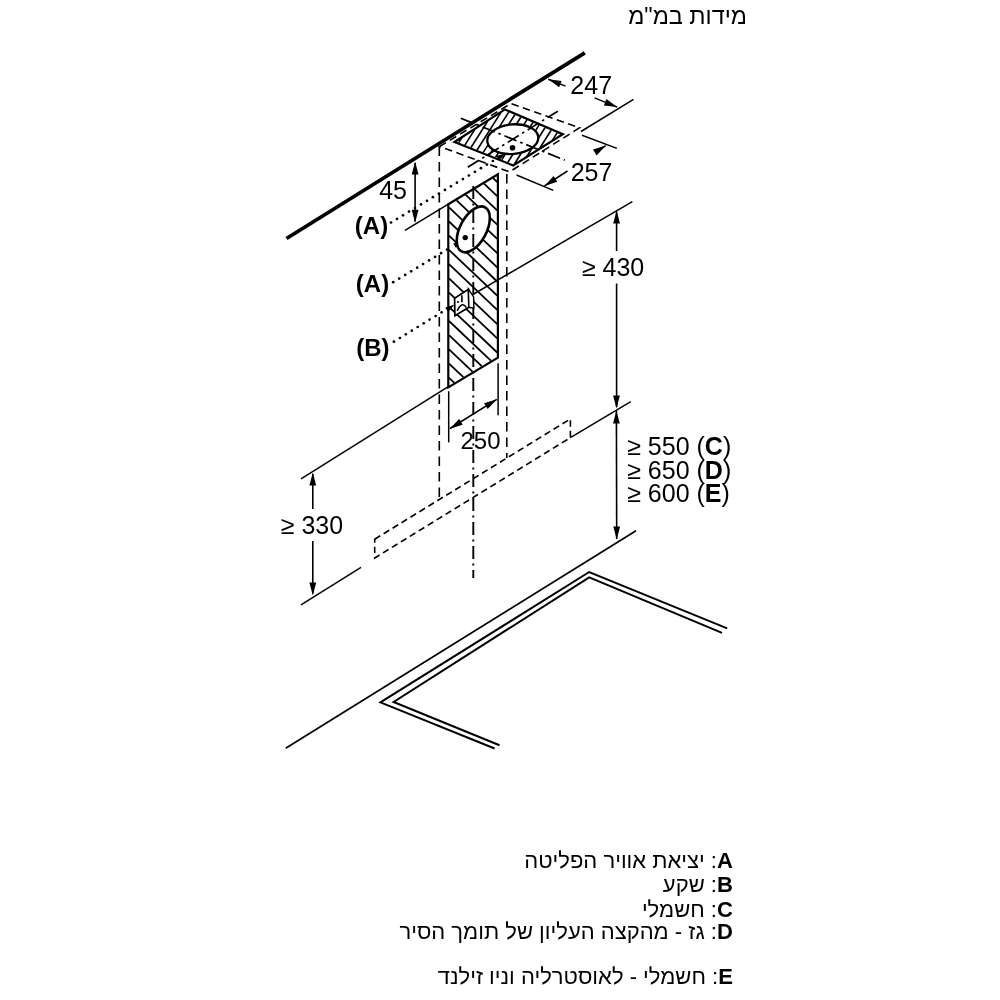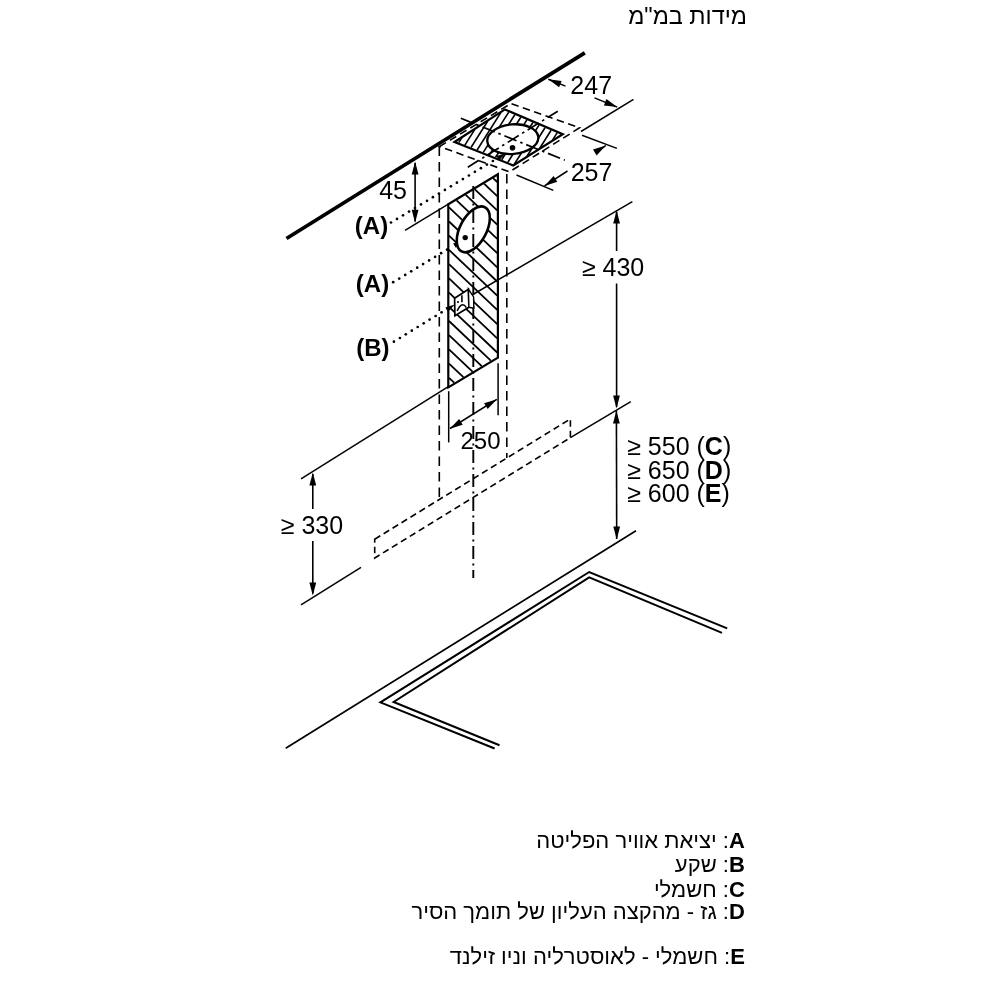--- a/index.html
+++ b/index.html
@@ -1,21 +1,21 @@
 <!DOCTYPE html>
 <html lang="he"><head>
 <meta charset="utf-8">
 <style>
   html,body { margin:0; padding:0; background:#fff; }
   .page { position:relative; width:1000px; height:1000px; background:#fff;
           font-family:"Liberation Sans", sans-serif; }
   svg text { font-family:"Liberation Sans", sans-serif; fill:#000; }
   .title { position:absolute; top:3px; right:253px; font-size:23.5px; direction:rtl; }
   .legend { position:absolute; top:0; right:255.2px; width:500px; direction:rtl; font-size:22px; color:#000; }
-  .legend div { position:absolute; right:0; white-space:nowrap; }
+  .legend div { position:absolute; right:12px; white-space:nowrap;margin-top:20px; }
 </style>
 </head>
 <body>
 <div class="page">
 <svg width="1000" height="1000" viewBox="0 0 1000 1000">
 <line x1="286.5" y1="238.5" x2="584.8" y2="52.8" stroke="#000" stroke-width="3.8"></line>
 <path d="M439.5,146.5 L511,103.5 L579.6,127.8 L509.5,171.8 Z" fill="none" stroke="#000" stroke-width="1.6" stroke-dasharray="7.5 4.5"></path>
 <line x1="458.7" y1="142.6" x2="461.8" y2="137.8" stroke="#000" stroke-width="1.6"></line>
 <line x1="464.9" y1="145.1" x2="474.8" y2="129.4" stroke="#000" stroke-width="1.6"></line>
 <line x1="471.0" y1="147.5" x2="487.8" y2="121.0" stroke="#000" stroke-width="1.6"></line>

